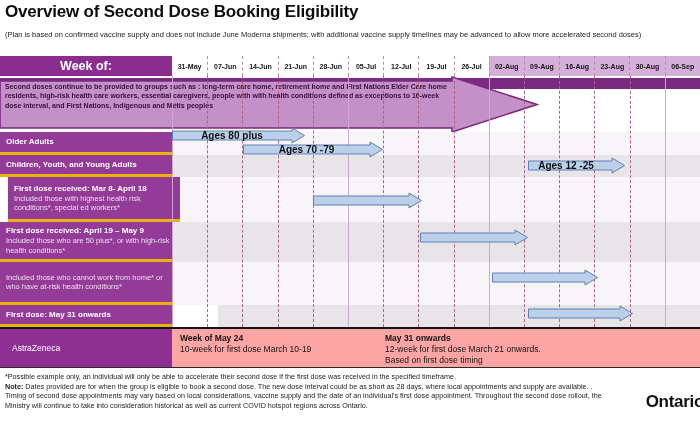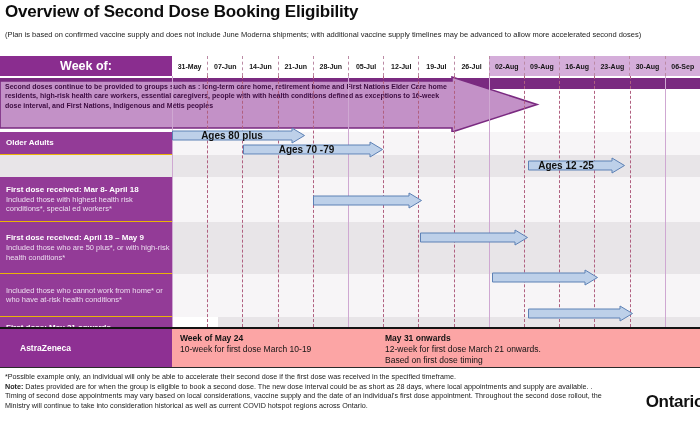--- a/index.html
+++ b/index.html
@@ -33,35 +33,35 @@
   .banner-arrow-svg { position:absolute; left:0; top:20px; }
   .banner-text {
     position:absolute; left:5px; top:26px; width:446px; font-size:7px; font-weight:700;
     line-height:9.3px; color:#3c0c40;
   }
 
   .rows { position:absolute; left:0; top:76px; width:700px; }
   .grid-row { display:flex; width:700px; }
   .row-label {
     width:172px; flex:none; background:#933b97; color:#ffffff; padding:2px 0 2px 6px;
-    border-bottom:1px solid #eab308; display:flex; flex-direction:column; justify-content:center;
+    border-bottom:3px solid #eab308; display:flex; flex-direction:column; justify-content:center;
   }
   .row-label .lbl { font-size:8px; font-weight:700; line-height:10px; }
   .row-label .sub { font-size:7.5px; font-weight:400; line-height:9.5px; color:#ecdcef; }
   .row-body { flex:1; }
-  .r1 { height:23px; } .r2 { height:22px; } .r3 { height:45px; }
-  .r4 { height:52px; } .r5 { height:43px; } .r6 { height:22px;gap:46px; }
+  .r1 { height:23px; } .r2 { height:22px; } .r3 { height:45px;padding-left:8px; }
+  .r4 { height:40px; } .r5 { height:43px; } .r6 { height:22px;gap:46px; }
   .bg-a { background:#f7f5f7; } .bg-b { background:#e8e5e8; }
 
   .black-divider { position:absolute; left:0; top:271px; width:700px; height:2px; background:#141414; }
 
   .az-row { position:absolute; left:0; top:273px; width:700px; height:39px; display:flex; border-bottom:1px solid #2a2a2a; }
   .az-label {
-    width:172px; flex:none; background:#8e3093; color:#fff; font-size:8.5px; font-weight:700;
-    display:flex; align-items:center; padding-left:20px;
+    width:172px; flex:none; background:#8e3093; color:#fff; font-size:8.5px; font-weight:400;
+    display:flex; align-items:center; padding-left:12px;
   }
   .az-body { flex:1; position:relative; background:#fca5a5; }
   .az-col { position:absolute; top:4px; font-size:8.5px; color:#141414; line-height:11px; }
   .az-col-1 { left:8px; width:195px; }
   .az-col-2 { left:213px; width:300px; }
   .az-title { font-weight:700; }
 
   .gridlines-layer { position:absolute; left:0; top:20px; width:700px; height:251px; pointer-events:none; }
   .gline { position:absolute; top:0; height:100%; width:0; border-left:1px dashed #b06080; }
   .gline.solid { border-left:1px solid #cfa8d2; }
@@ -123,20 +123,23 @@
     <div class="banner-text">Second doses continue to be provided to groups such as : long-term care home, retirement home and First Nations Elder Care home residents, high-risk health care workers, essential caregivers, people with with health conditions defined as exceptions to 16-week dose interval, and First Nations, Indigenous and Métis peoples</div>
 
     <div class="rows">
       <div class="grid-row r1">
         <div class="row-label">
           <div class="lbl">Older Adults</div>
         </div>
         <div class="row-body bg-a"></div>
       </div>
       <div class="grid-row r2">
+        <div class="row-label">
+          <div class="lbl">Children, Youth, and Young Adults</div>
+        </div>
         <div class="row-body bg-b"></div>
       </div>
       <div class="grid-row r3">
         <div class="row-label">
           <div class="lbl">First dose received:  Mar 8- April 18</div>
           <div class="sub">Included those with highest health risk conditions*, special ed workers*</div>
         </div>
         <div class="row-body bg-a"></div>
       </div>
       <div class="grid-row r4">

